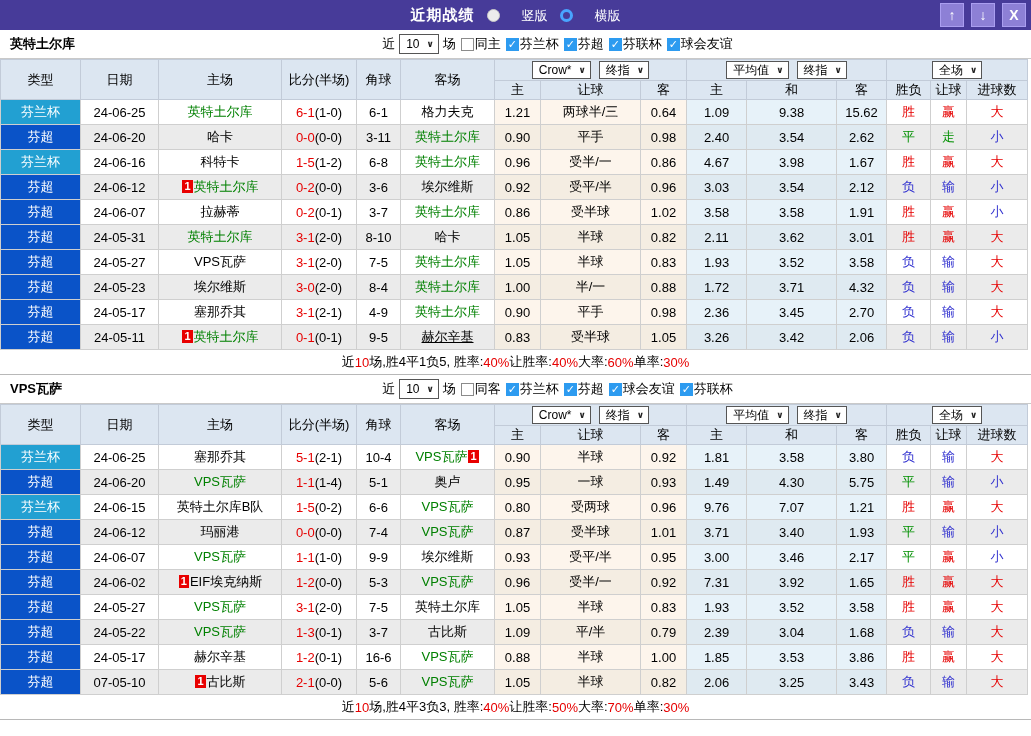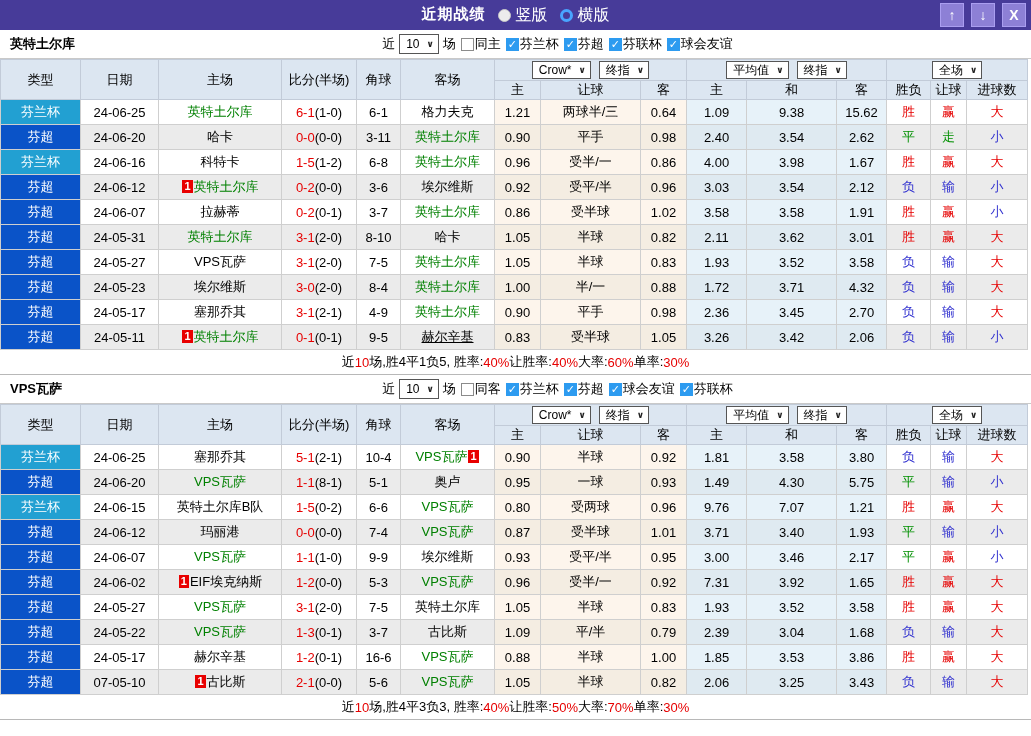--- a/index.html
+++ b/index.html
@@ -6,23 +6,23 @@
   html,body { margin:0; padding:0; }
   body {
     width:1031px; height:736px; overflow:hidden;
     background:#fff;
     font-family:"Liberation Sans","DejaVu Sans",sans-serif;
     font-size:13px; color:#000;
   }
   
   .titlebar { height:30px; background:#473b99; position:relative;
     display:flex; align-items:center; justify-content:center; }
-  .title-group { display:flex; align-items:flex-start; gap:12px; }
+  .title-group { display:flex; align-items:flex-end; gap:12px; }
   .title-text { color:#fff; font-weight:bold; font-size:15px; letter-spacing:1px; }
-  .radio-group { display:flex; align-items:center; gap:5px; color:#fff; font-size:16px; }
+  .radio-group { display:flex; align-items:center; gap:22px; color:#fff; font-size:13px; }
   .radio-on  { width:13px; height:13px; border-radius:50%; background:#ececec; border:1px solid #c9c9c9; }
   .radio-off { width:13px; height:13px; border-radius:50%; border:3px solid #49a4ff; background:transparent; }
   .win-buttons { position:absolute; right:5px; top:3px; display:flex; gap:7px; }
   .win-btn { width:24px; height:24px; background:#8d80d6; border:1px solid #aa9ef0;
     color:#fff; font-weight:bold; font-size:14px; line-height:1;
     display:flex; align-items:center; justify-content:center; cursor:pointer; }
   
   .filterbar { height:29px; border-bottom:1px solid #c9c9c9; position:relative;
     display:flex; align-items:center; background:#fff; }
   .team-name { position:absolute; left:10px; font-weight:bold; font-size:13px; }
@@ -231,21 +231,21 @@
         <tr class="odd">
           <td class="type cup">芬兰杯</td>
           <td>24-06-16</td>
           <td><span>科特卡</span></td>
           <td><span class="ft">1-5</span><span class="ht">(1-2)</span></td>
           <td>6-8</td>
           <td><span class="green-team">英特土尔库</span></td>
           <td class="crow">0.96</td>
           <td class="crow">受半/一</td>
           <td class="crow">0.86</td>
-          <td class="avg">4.00</td>
+          <td class="avg">4.67</td>
           <td class="avg">3.98</td>
           <td class="avg">1.67</td>
           <td><span class="c-red">胜</span></td>
           <td><span class="c-red">赢</span></td>
           <td><span class="c-red">大</span></td>
         </tr>
         <tr class="even">
           <td class="type super">芬超</td>
           <td>24-06-12</td>
           <td><span class="badge">1</span><span class="green-team">英特土尔库</span></td>
@@ -489,21 +489,21 @@
           <td class="avg">3.58</td>
           <td class="avg">3.80</td>
           <td><span class="c-blue">负</span></td>
           <td><span class="c-blue">输</span></td>
           <td><span class="c-red">大</span></td>
         </tr>
         <tr class="even">
           <td class="type super">芬超</td>
           <td>24-06-20</td>
           <td><span class="green-team">VPS瓦萨</span></td>
-          <td><span class="ft">1-1</span><span class="ht">(8-1)</span></td>
+          <td><span class="ft">1-1</span><span class="ht">(1-4)</span></td>
           <td>5-1</td>
           <td><span>奥卢</span></td>
           <td class="crow">0.95</td>
           <td class="crow">一球</td>
           <td class="crow">0.93</td>
           <td class="avg">1.49</td>
           <td class="avg">4.30</td>
           <td class="avg">5.75</td>
           <td><span class="c-green">平</span></td>
           <td><span class="c-blue">输</span></td>

